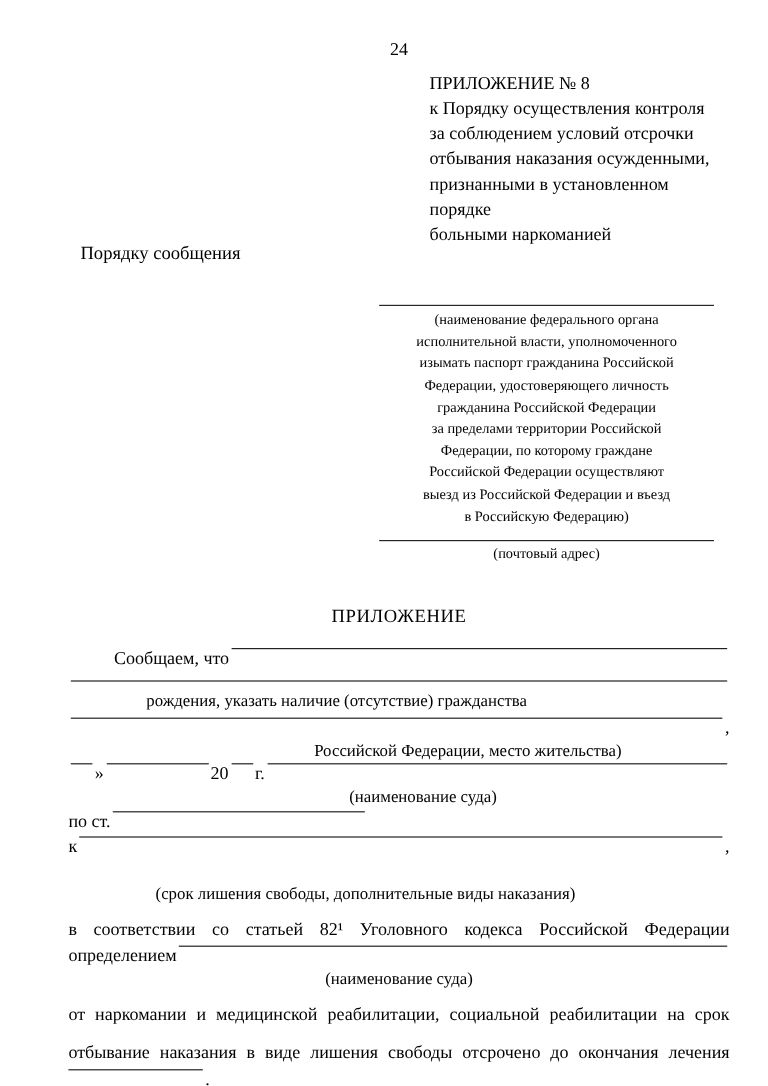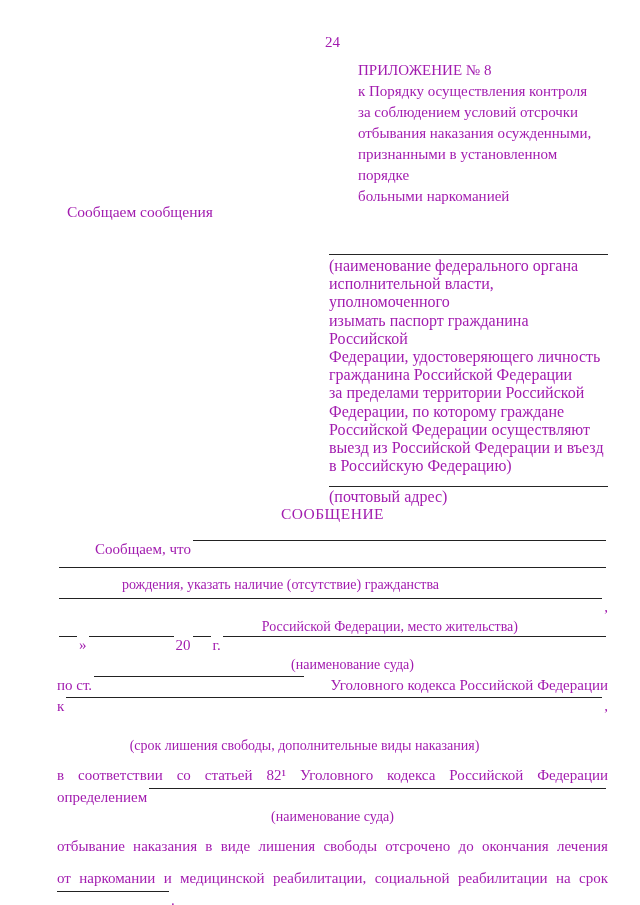--- a/index.html
+++ b/index.html
@@ -1,21 +1,21 @@
 <!DOCTYPE html>
 <html lang="ru"><head>
 <meta charset="utf-8">
 <title>Scan</title>
 <style>
   html,body { margin:0; padding:0; background:#ffffff; }
   .page {
     position:relative;
     width:640px; height:905px;
     background:#ffffff;
-    color:#a21caf;
+    color:#000000;
     font-family:"Liberation Serif","DejaVu Serif",serif;
     overflow:hidden;
   }
   .pre { white-space:pre-line; }
 
   .page-number {
     position:absolute; left:325px; top:34px;
     font-size:15px;
   }
 
@@ -23,22 +23,22 @@
     position:absolute; left:358px; top:60px; width:252px;
     text-align:left; font-size:15px; line-height:21px;
   }
 
   .sample-label {
     position:absolute; left:67px; top:203px;
     font-size:15.5px;
   }
 
   .recipient {
-    position:absolute; left:329px; top:254px; width:279px;
-    text-align:left; font-size:16px; line-height:18.2px;
+    position:absolute; left:316px; top:254px; width:279px;
+    text-align:center; font-size:12px; line-height:18.2px;
   }
   .hairline { border-top:1.4px solid #262626; height:0; }
   .recipient .desc { margin-top:2px; }
   .recipient .hairline2 { margin-top:11px; }
   .recipient .postal { margin-top:1px; }
 
   .form {
     position:absolute; left:57px; top:503px; width:551px;
     font-size:15px; line-height:21px;
   }
@@ -84,41 +84,41 @@
 
   <div class="page-number">24</div>
 
   <div class="appendix pre">ПРИЛОЖЕНИЕ № 8
 к Порядку осуществления контроля
 за соблюдением условий отсрочки
 отбывания наказания осужденными,
 признанными в установленном порядке
 больными наркоманией</div>
 
-  <div class="sample-label">Сообщаем сообщения</div>
+  <div class="sample-label">Порядку сообщения</div>
 
   <div class="recipient">
     <div class="hairline"></div>
     <div class="desc pre">(наименование федерального органа
 исполнительной власти, уполномоченного
 изымать паспорт гражданина Российской
 Федерации, удостоверяющего личность
 гражданина Российской Федерации
 за пределами территории Российской
 Федерации, по которому граждане
 Российской Федерации осуществляют
 выезд из Российской Федерации и въезд
 в Российскую Федерацию)</div>
     <div class="hairline hairline2"></div>
     <div class="postal">(почтовый адрес)</div>
   </div>
 
   <div class="form">
 
-    <div class="msg-title">СООБЩЕНИЕ</div>
+    <div class="msg-title">ПРИЛОЖЕНИЕ</div>
 
     <div class="row intro-row">
       <span class="txt">Сообщаем, что</span>
       <span class="u fill"></span>
     </div>
 
     <div class="row tight mt6">
       <span class="u fill"></span>
     </div>
     <div class="cap cap-birth">рождения, указать наличие (отсутствие) гражданства</div>
@@ -136,40 +136,39 @@
       <span class="txt">20</span>
       <span class="u u18"></span>
       <span class="txt">г.</span>
       <span class="u fill"></span>
     </div>
     <div class="cap cap-court1">(наименование суда)</div>
 
     <div class="row mt2">
       <span class="txt">по ст.</span>
       <span class="u u210"></span>
-      <span class="tail-right">Уголовного кодекса Российской Федерации</span>
     </div>
 
     <div class="row">
       <span class="txt">к</span>
       <span class="u fill"></span>
       <span class="txt">,</span>
     </div>
     <div class="cap cap-term">(срок лишения свободы, дополнительные виды наказания)</div>
 
     <div class="just mt2">в соответствии со статьей 82¹ Уголовного кодекса Российской Федерации</div>
 
     <div class="row">
       <span class="txt">определением</span>
       <span class="u fill"></span>
     </div>
     <div class="cap cap-court2">(наименование суда)</div>
 
+    <div class="just">от наркомании и медицинской реабилитации, социальной реабилитации на срок</div>
     <div class="just mt2">отбывание наказания в виде лишения свободы отсрочено до окончания лечения</div>
-    <div class="just">от наркомании и медицинской реабилитации, социальной реабилитации на срок</div>
 
     <div class="row">
       <span class="u u112"></span>
       <span class="txt">.</span>
     </div>
     <div class="cap cap-deferral">(срок отсрочки)</div>
 
   </div>
 </div>
 

